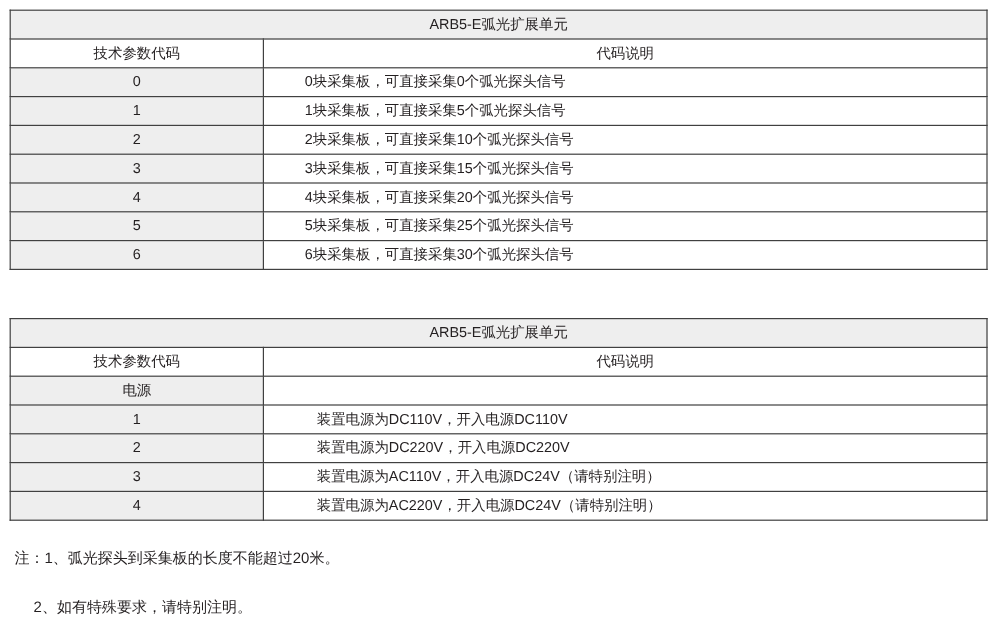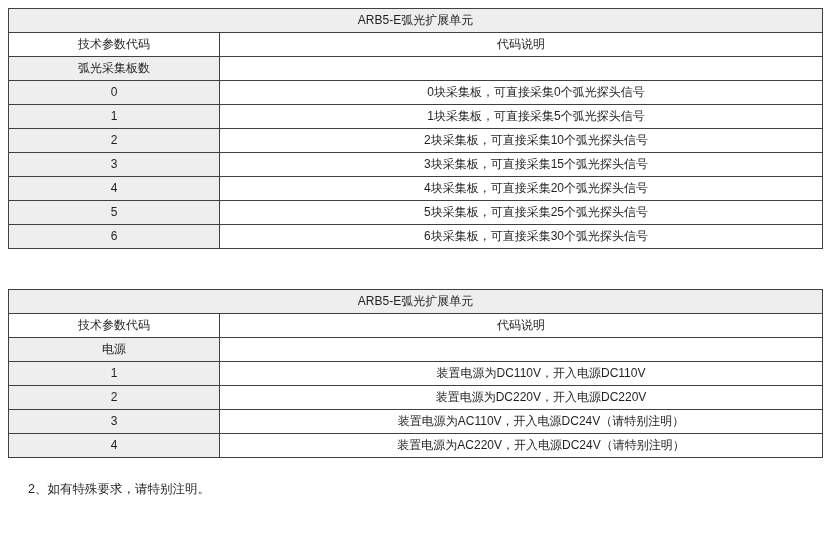--- a/index.html
+++ b/index.html
@@ -53,21 +53,21 @@
     height: 23px;
   }
   .group-row td.desc {
     background: #ffffff;
   }
   .data-row td.code {
     background: #eeeeee;
   }
   .data-row td.desc {
     background: #ffffff;
-    text-align: center;
+    text-align: left;
     padding-left: 34px;
   }
   .t2 .data-row td.desc {
     padding-left: 44px;
   }
   .gap {
     height: 40px;
   }
   .notes {
     margin-top: 22px;
@@ -95,24 +95,20 @@
       <col class="col-code">
       <col class="col-desc">
     </colgroup>
     <tbody>
       <tr class="title-row">
         <td colspan="2">ARB5-E弧光扩展单元</td>
       </tr>
       <tr class="head-row">
         <td>技术参数代码</td>
         <td>代码说明</td>
-      </tr>
-      <tr class="group-row">
-        <td>弧光采集板数</td>
-        <td class="desc"></td>
       </tr>
       <tr class="data-row">
         <td class="code">0</td>
         <td class="desc">0块采集板，可直接采集0个弧光探头信号</td>
       </tr>
       <tr class="data-row">
         <td class="code">1</td>
         <td class="desc">1块采集板，可直接采集5个弧光探头信号</td>
       </tr>
       <tr class="data-row">
@@ -170,16 +166,17 @@
         <td class="desc">装置电源为AC110V，开入电源DC24V（请特别注明）</td>
       </tr>
       <tr class="data-row">
         <td class="code">4</td>
         <td class="desc">装置电源为AC220V，开入电源DC24V（请特别注明）</td>
       </tr>
     </tbody>
   </table>
 
   <div class="notes">
+    <div class="note-line">注：1、弧光探头到采集板的长度不能超过20米。</div>
     <div class="note-line indent">2、如有特殊要求，请特别注明。</div>
   </div>
 
 </div>
 
 </body></html>

